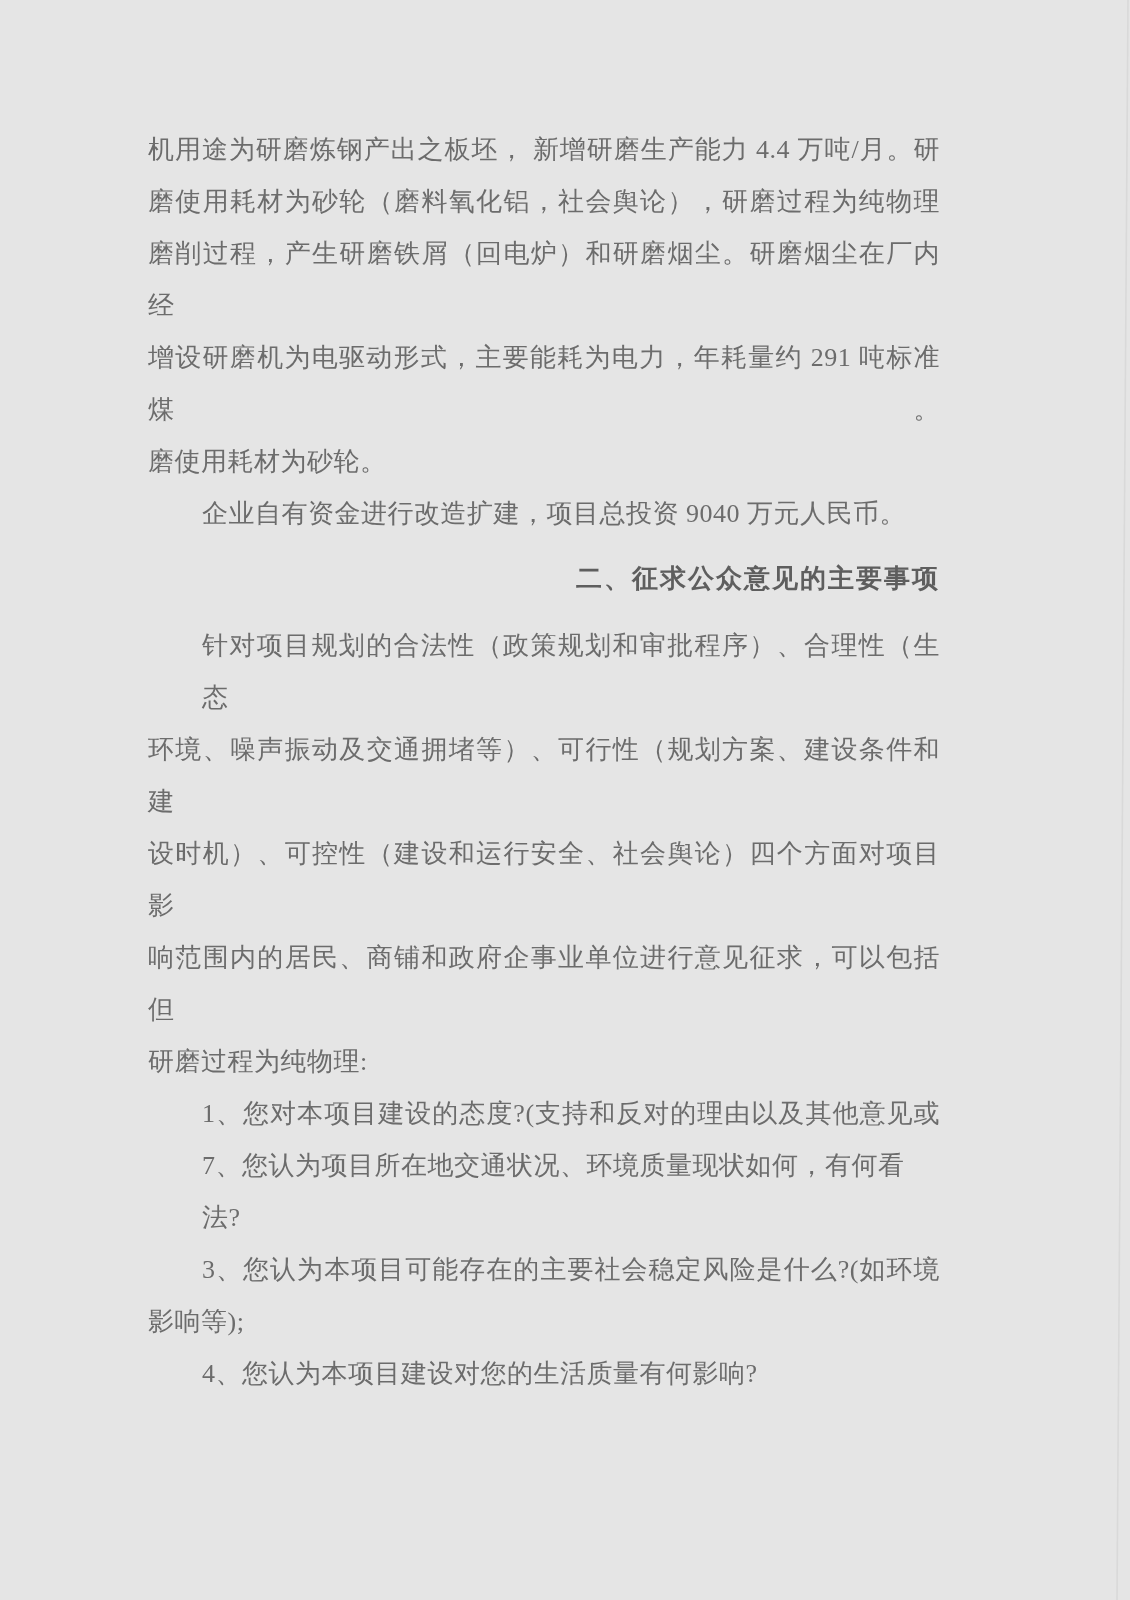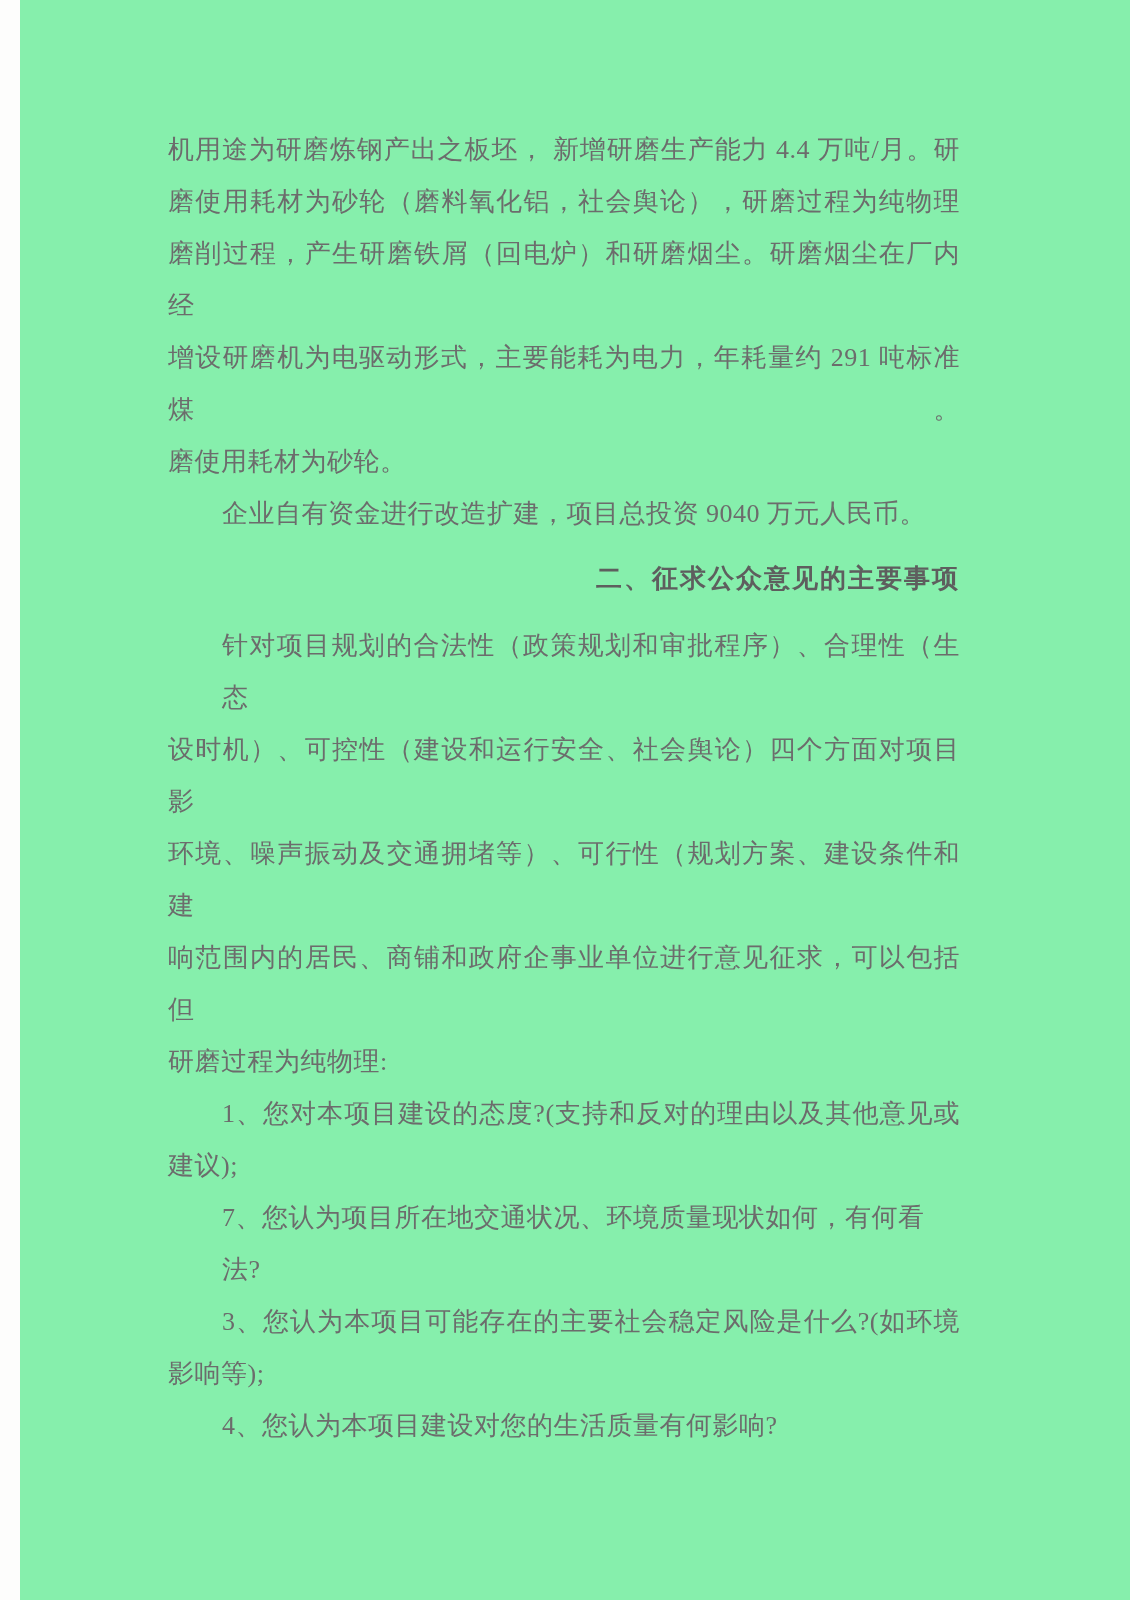--- a/index.html
+++ b/index.html
@@ -10,22 +10,21 @@
     width: 1130px;
     height: 1600px;
     position: relative;
     background: #fdfdfc;
     overflow: hidden;
     font-family: "Liberation Serif", "DejaVu Serif", serif;
   }
   .page {
     position: absolute;
     inset: 0;
-    background: #86efac;
-    margin-left: 20px;
+    background: #e5e5e5;
   }
   .content {
     position: absolute;
     left: 148px;
     top: 124px;
     width: 792px;
     color: #6c6c6c;
     font-size: 26px;
     line-height: 52px;
     letter-spacing: 0.5px;
@@ -66,26 +65,25 @@
 
   <div class="content">
     <div class="line stretch">机用途为研磨炼钢产出之板坯， 新增研磨生产能力 4.4 万吨/月。研</div>
     <div class="line stretch">磨使用耗材为砂轮（磨料氧化铝，社会舆论），研磨过程为纯物理</div>
     <div class="line stretch">磨削过程，产生研磨铁屑（回电炉）和研磨烟尘。研磨烟尘在厂内经</div>
     <div class="line stretch">增设研磨机为电驱动形式，主要能耗为电力，年耗量约 291 吨标准煤。</div>
     <div class="line">磨使用耗材为砂轮。</div>
     <div class="line ind">企业自有资金进行改造扩建，项目总投资 9040 万元人民币。</div>
     <div class="line h ind mt12">二、征求公众意见的主要事项</div>
     <div class="line ind stretch mt16">针对项目规划的合法性（政策规划和审批程序）、合理性（生态</div>
+    <div class="line stretch">环境、噪声振动及交通拥堵等）、可行性（规划方案、建设条件和建</div>
     <div class="line stretch">设时机）、可控性（建设和运行安全、社会舆论）四个方面对项目影</div>
-    <div class="line stretch">环境、噪声振动及交通拥堵等）、可行性（规划方案、建设条件和建</div>
     <div class="line stretch">响范围内的居民、商铺和政府企事业单位进行意见征求，可以包括但</div>
     <div class="line">研磨过程为纯物理:</div>
     <div class="line ind stretch">1、您对本项目建设的态度?(支持和反对的理由以及其他意见或</div>
-    <div class="line">建议);</div>
     <div class="line ind">7、您认为项目所在地交通状况、环境质量现状如何，有何看法?</div>
     <div class="line ind stretch">3、您认为本项目可能存在的主要社会稳定风险是什么?(如环境</div>
     <div class="line">影响等);</div>
     <div class="line ind">4、您认为本项目建设对您的生活质量有何影响?</div>
 
   </div>
 
   <svg class="artifact" width="1130" height="1600" viewBox="0 0 1130 1600">
     <line x1="1128" y1="0" x2="1117" y2="1600" stroke="#d9d9d9" stroke-width="1.6"></line>
   </svg>

